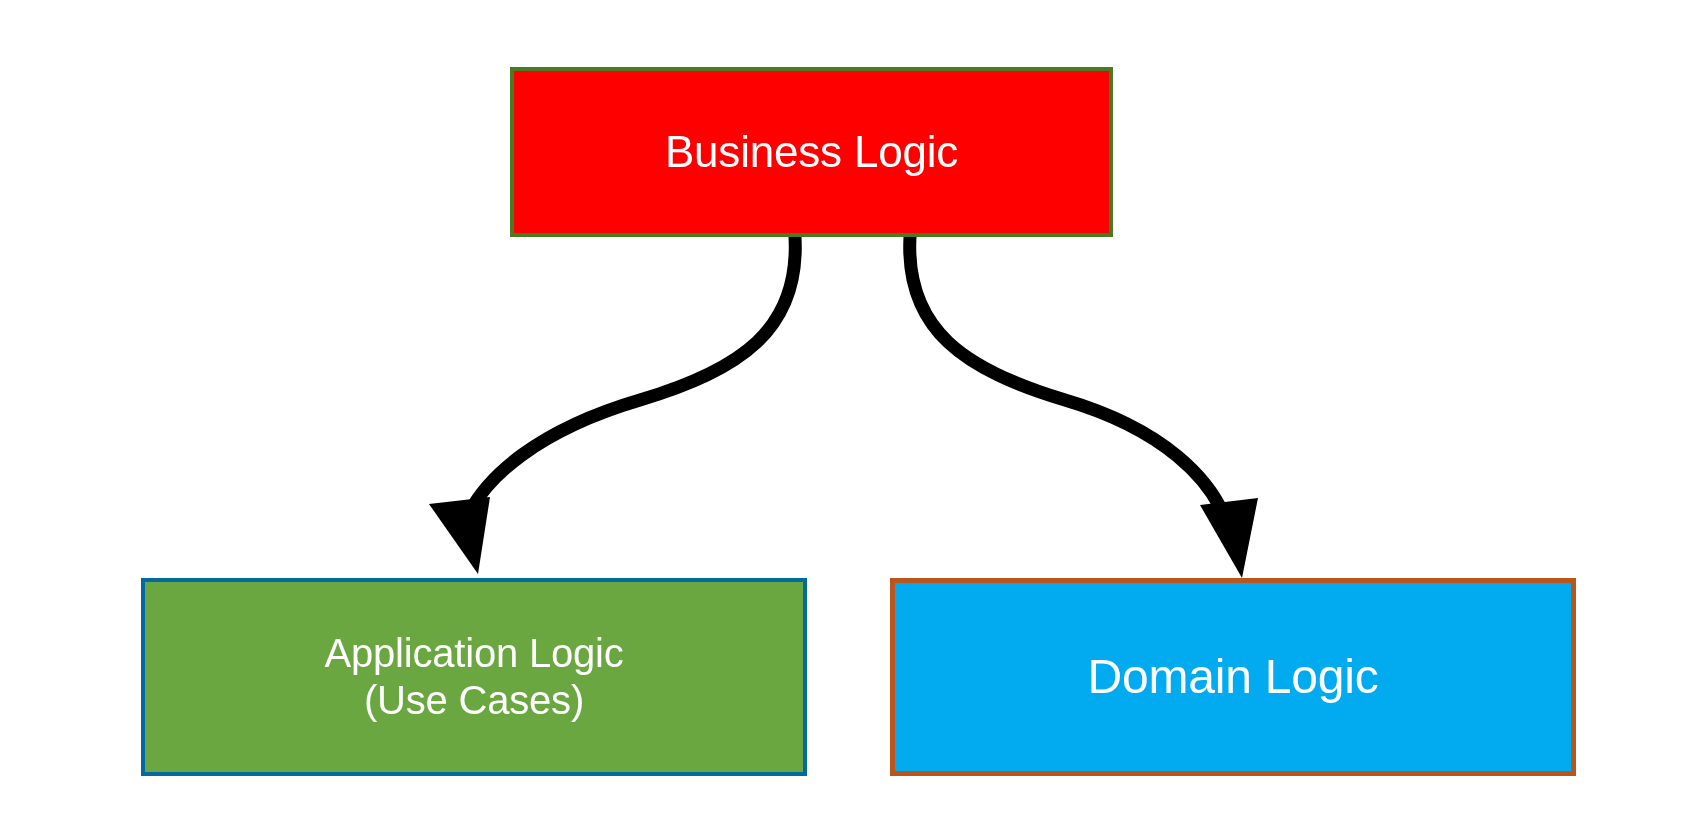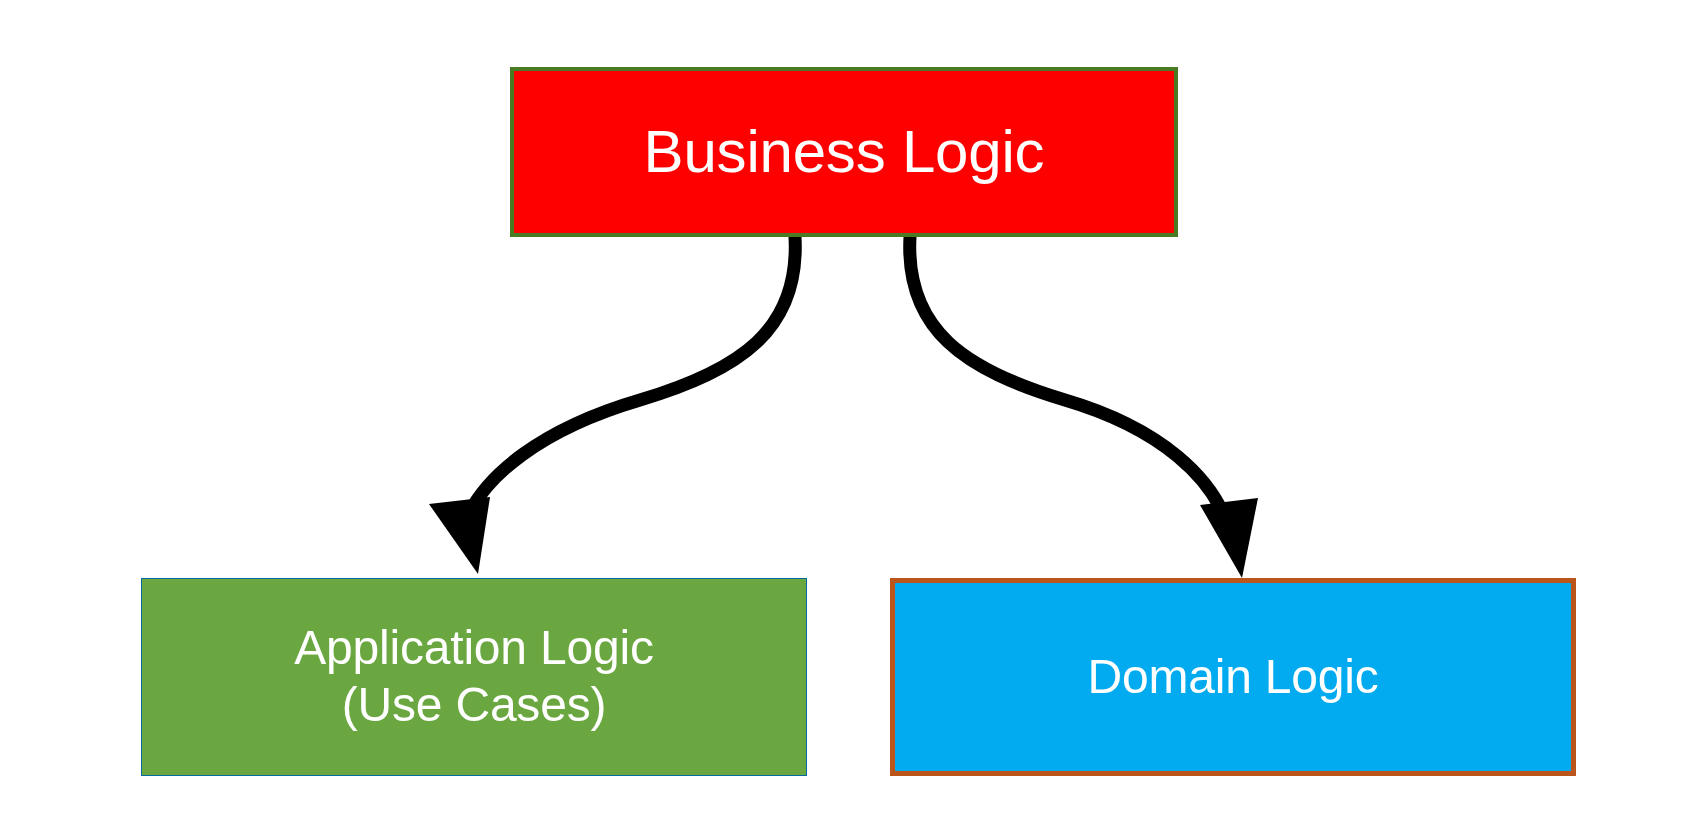--- a/index.html
+++ b/index.html
@@ -27,34 +27,34 @@
     text-align: center;
     color: #ffffff;
     font-family: "Liberation Sans", sans-serif;
     line-height: 1.18;
     letter-spacing: -0.2px;
     user-select: none;
   }
   #node-business-logic {
     left: 510px;
     top: 67px;
-    width: 668px;
+    width: 603px;
     height: 170px;
     background: #fe0000;
     border: 4px solid #4a7a22;
-    font-size: 60px;
+    font-size: 44px;
   }
   #node-application-logic {
     left: 141px;
     top: 578px;
     width: 666px;
     height: 198px;
     background: #6aa741;
-    border: 1px solid #0369a1;
-    font-size: 48px;
+    border: 4px solid #0369a1;
+    font-size: 40px;
   }
   #node-domain-logic {
     left: 890px;
     top: 578px;
     width: 686px;
     height: 198px;
     background: #02abef;
     border: 5px solid #ba551b;
     font-size: 48px;
   }

